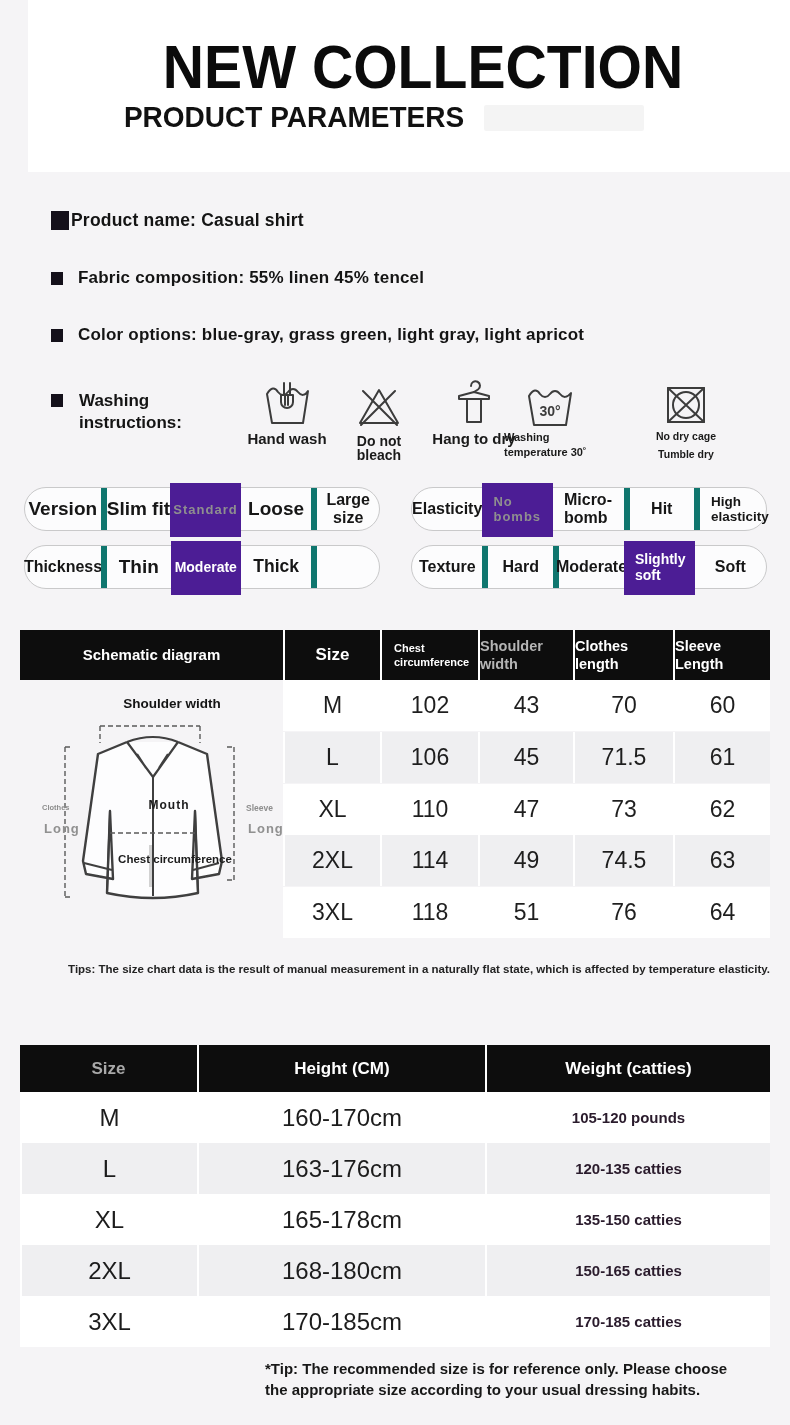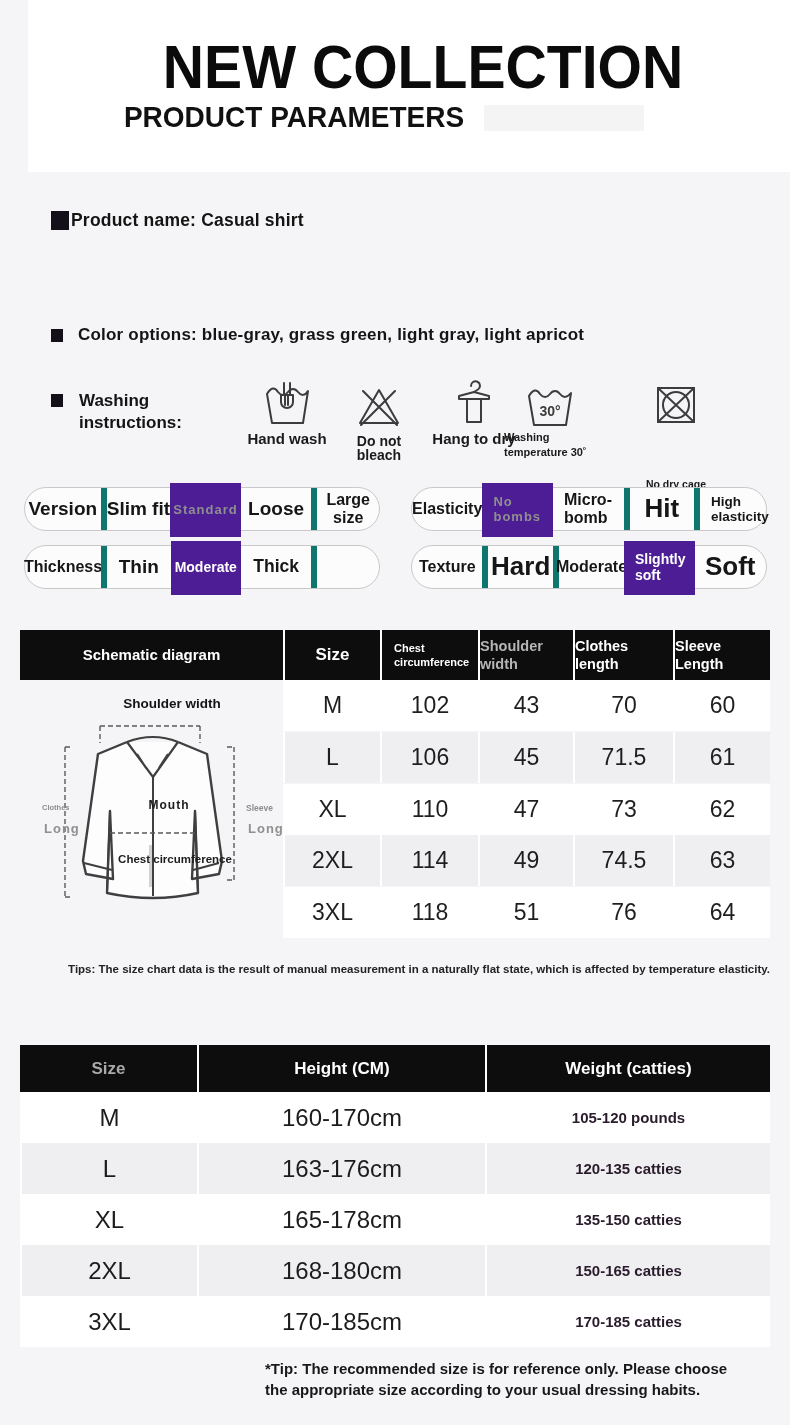--- a/index.html
+++ b/index.html
@@ -41,21 +41,21 @@
   .pill { position:absolute; width:356px; height:44px; background:#fcfcfd;
           border:1px solid #c9c9ca; border-radius:22px; display:flex; align-items:stretch; }
   .pcell { display:flex; align-items:center; justify-content:center; text-align:center;
            font-weight:800; font-size:19px; color:#161616; line-height:1.12; }
   .pcell + .pcell { border-left:6px solid #0f766e; }
   .pcell.sel { background:#4c1d95; margin-top:-5px; margin-bottom:-5px; height:54px; border-left:none; z-index:2; }
   .pcell.sel + .pcell { border-left:none; }
   .pcell.sel.dim { color:#8f8f8f; font-size:13px; letter-spacing:1px; }
   .pcell.sel.lit { color:#ffffff; font-size:14px; }
   .pcell.f14 { font-size:16px; } .pcell.f13 { font-size:13.5px; }
-  .pcell.f16 { font-size:16px; } .pcell.f17 { font-size:17.5px; } .pcell.f20 { font-size:26px; }
+  .pcell.f16 { font-size:16px; } .pcell.f17 { font-size:17.5px; } .pcell.f20 { font-size:16px; }
   .pcell.wrapL { text-align:left; padding-left:11px; justify-content:flex-start; }
   .pl > .pcell:nth-child(1){ width:76px; } .pl > .pcell:nth-child(2){ width:70px; }
   .pl > .pcell:nth-child(3){ width:71px; } .pl > .pcell:nth-child(4){ width:71px; }
   .pl > .pcell:nth-child(5){ width:68px; }
   .pr > .pcell{ width:71px; } .pr > .pcell:nth-child(5){ width:72px; }
   
   .t1 { position:absolute; left:20px; top:630px; width:750px; display:grid;
         grid-template-columns:263px 97px 98px 95px 100px 97px; }
   .t1 .th { height:50px; background:#0d0d0d; color:#fff; display:flex; flex-direction:column;
             align-items:center; justify-content:center; font-weight:700; font-size:14.5px; line-height:18px; }
@@ -99,20 +99,24 @@
     <div class="subtitle-row">
       <div class="subtitle">PRODUCT PARAMETERS</div>
       <div class="ghost"></div>
     </div>
   </div>
 
   <div class="bullet b1" style="top:210px;">
     <span class="sq-lg"></span>
     <span class="txt">Product name: Casual shirt</span>
   </div>
+  <div class="bullet" style="top:268px;">
+    <span class="sq-sm"></span>
+    <span class="txt">Fabric composition: 55% linen 45% tencel</span>
+  </div>
   <div class="bullet" style="top:325px;">
     <span class="sq-sm"></span>
     <span class="txt">Color options: blue-gray, grass green, light gray, light apricot</span>
   </div>
 
   <div class="washing">
     <div class="wash-label">
       <span class="sq-sm"></span>
       <span class="txt"><span>Washing</span><br>
       <span>instructions:</span></span>
@@ -156,21 +160,21 @@
         <span class="wicon">
           <svg width="50" height="42" viewBox="0 0 50 42">
             <path d="M4,12 C8,5 12,5 15,10 C18,14 22,14 25,10 C28,6 32,6 35,10 C38,14 42,14 46,9 L41,41 L9,41 Z"></path>
             <text x="25" y="32" text-anchor="middle" font-size="14" font-weight="700" fill="#3c3c3c" stroke="none">30°</text>
           </svg>
         </span>
         <span class="wl">Washing</span>
         <span class="wl" style="margin-top:1px;">temperature 30˚</span>
       </div>
 
-      <div class="wash-item tiny" style="left:398px; width:84px;gap:48px;">
+      <div class="wash-item tiny" style="left:408px; width:84px;">
         <span class="wicon">
           <svg width="44" height="42" viewBox="0 0 44 42">
             <rect x="4" y="4" width="36" height="34"></rect>
             <circle cx="22" cy="21" r="13"></circle>
             <path d="M4,4 L40,38 M40,4 L4,38"></path>
           </svg>
         </span>
         <span class="wl">No dry cage</span>
         <span class="wl">Tumble dry</span>
       </div>

